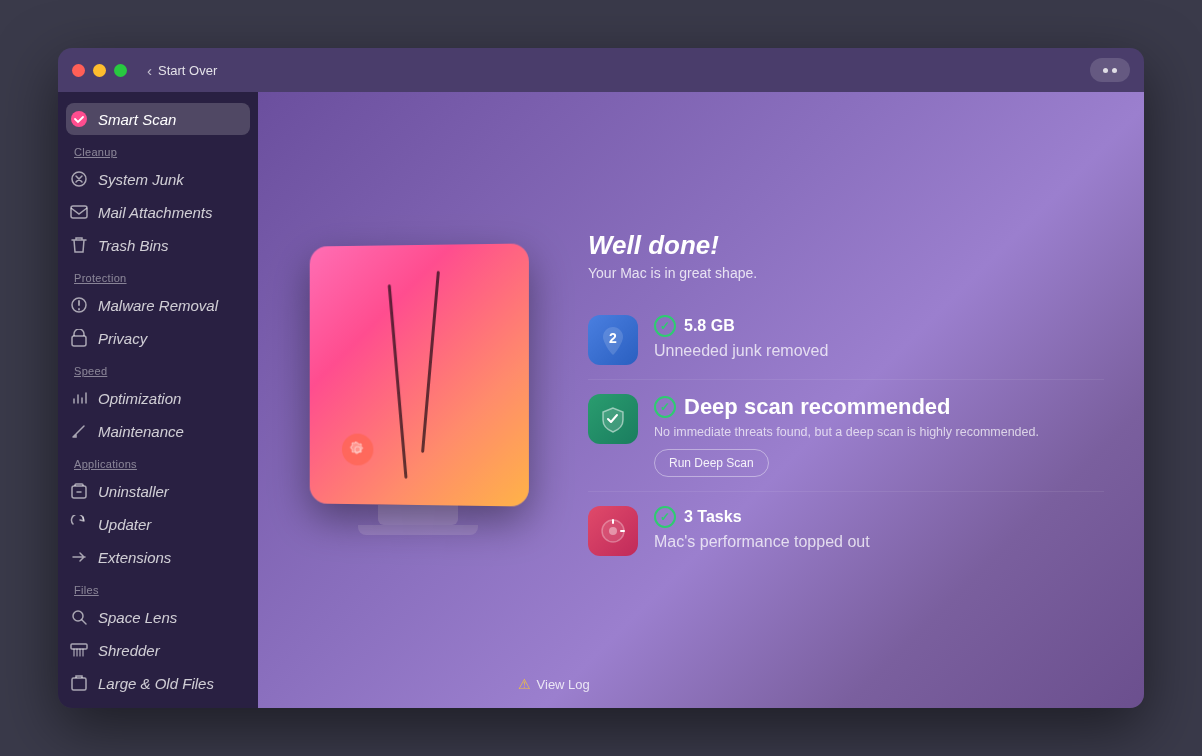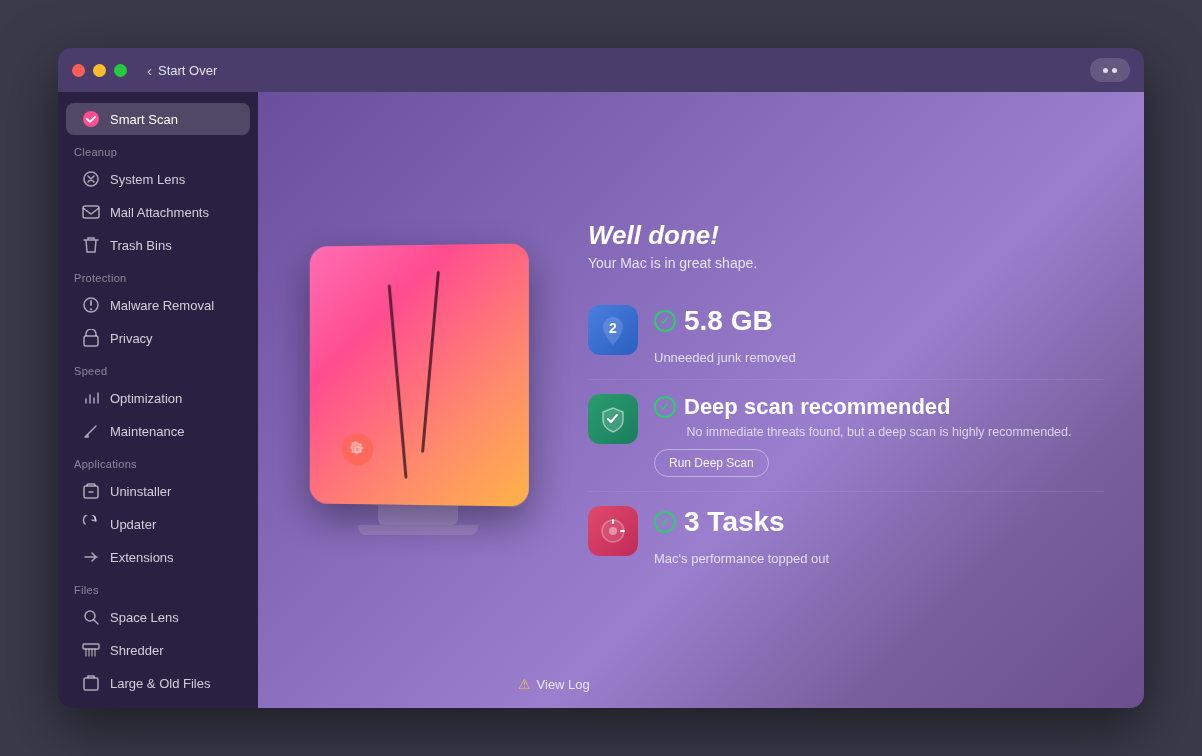--- a/index.html
+++ b/index.html
@@ -90,46 +90,48 @@
       width: 200px;
       background: rgba(40, 30, 65, 0.92);
       padding: 10px 0;
       overflow-y: auto;
       flex-shrink: 0;
     }
     .sidebar-item {
       display: flex;
       align-items: center;
       gap: 10px;
-      padding: 7px 16px;
+      padding: 7px 4px;
       color: rgba(255,255,255,0.78);
-      font-size: 13px;
+      font-size: 15px;
       cursor: pointer;
       border-radius: 8px;
       margin: 1px 8px;
+      font-style: italic;
     }
     .sidebar-item.active {
       background: rgba(255,255,255,0.18);
       color: white;
     }
     .sidebar-icon {
       width: 18px;
       height: 18px;
       display: flex;
       align-items: center;
       justify-content: center;
       font-size: 15px;
       flex-shrink: 0;
     }
     .sidebar-section-label {
       padding: 10px 16px 4px 16px;
       font-size: 11px;
       color: rgba(255,255,255,0.45);
       font-weight: 500;
       letter-spacing: 0.3px;
+      text-decoration: underline;
     }
     .content-area {
       flex: 1;
       background: linear-gradient(135deg, #6b4f9e 0%, #7b5fae 20%, #8a6fbe 40%, #9b7fce 60%, #7a5f9e 80%, #6b4f8e 100%);
       position: relative;
       display: flex;
       align-items: center;
       padding: 20px 40px 20px 20px;
       overflow: hidden;
     }
@@ -255,41 +257,40 @@
       justify-content: center;
       flex-shrink: 0;
     }
     .check-circle::after {
       content: '✓';
       color: #2ecc71;
       font-size: 12px;
       font-weight: 700;
     }
     .card-title-main {
-      font-size: 28px;
+      font-size: 16px;
       font-weight: 700;
       color: white;
     }
     .card-title-sm {
-      font-size: 13px;
+      font-size: 16px;
       font-weight: 500;
       color: rgba(255,255,255,0.75);
-      margin-top: 13px;
+      margin-top: 5px;
     }
     .card-title-bold {
       font-size: 22px;
       font-weight: 700;
       color: white;
     }
     .card-desc {
       font-size: 12.5px;
       color: rgba(255,255,255,0.7);
       margin-top: 4px;
       line-height: 1.4;
-      text-align: center;
     }
     .run-deep-btn {
       display: inline-block;
       margin-top: 8px;
       padding: 6px 14px;
       border: 1.5px solid rgba(255,255,255,0.4);
       border-radius: 20px;
       color: rgba(255,255,255,0.9);
       font-size: 12px;
       cursor: pointer;
@@ -351,21 +352,21 @@
       </div>
 
       <div class="sidebar-section-label">Cleanup</div>
       <div class="sidebar-item">
         <span class="sidebar-icon">
           <svg width="18" height="18" viewBox="0 0 18 18">
               <circle cx="9" cy="9" r="7" stroke="rgba(255,255,255,0.6)" stroke-width="1.5" fill="none"></circle>
               <path d="M6 6l6 6M12 6l-6 6" stroke="rgba(255,255,255,0.6)" stroke-width="1.5" stroke-linecap="round"></path>
             </svg>
         </span>
-        <span>System Lens</span>
+        <span>System Junk</span>
       </div>
       <div class="sidebar-item">
         <span class="sidebar-icon">
           <svg width="18" height="14" viewBox="0 0 18 14">
               <rect x="1" y="1" width="16" height="12" rx="2" stroke="rgba(255,255,255,0.6)" stroke-width="1.5" fill="none"></rect>
               <path d="M1 3l8 6 8-6" stroke="rgba(255,255,255,0.6)" stroke-width="1.5" fill="none"></path>
             </svg>
         </span>
         <span>Mail Attachments</span>
       </div>

